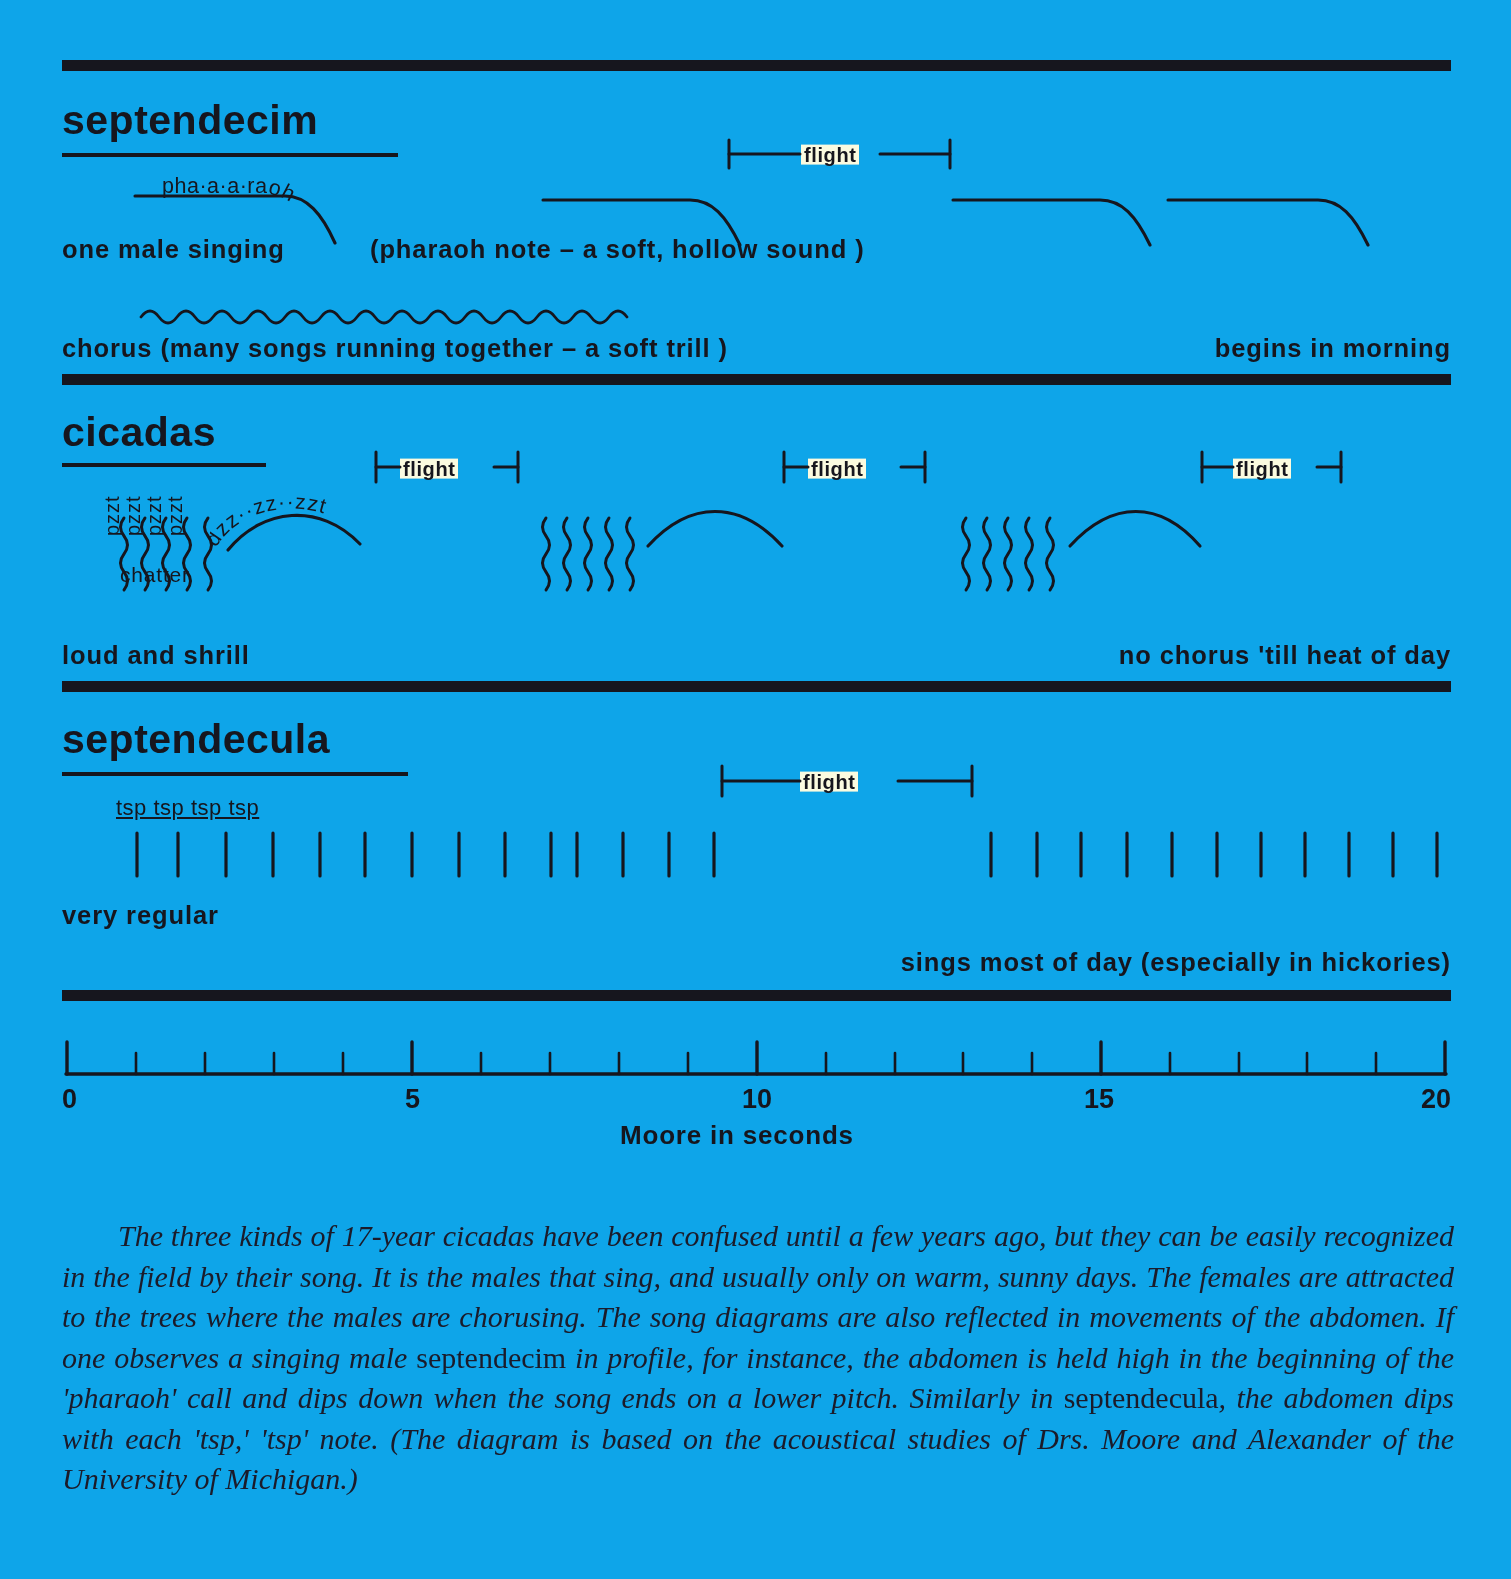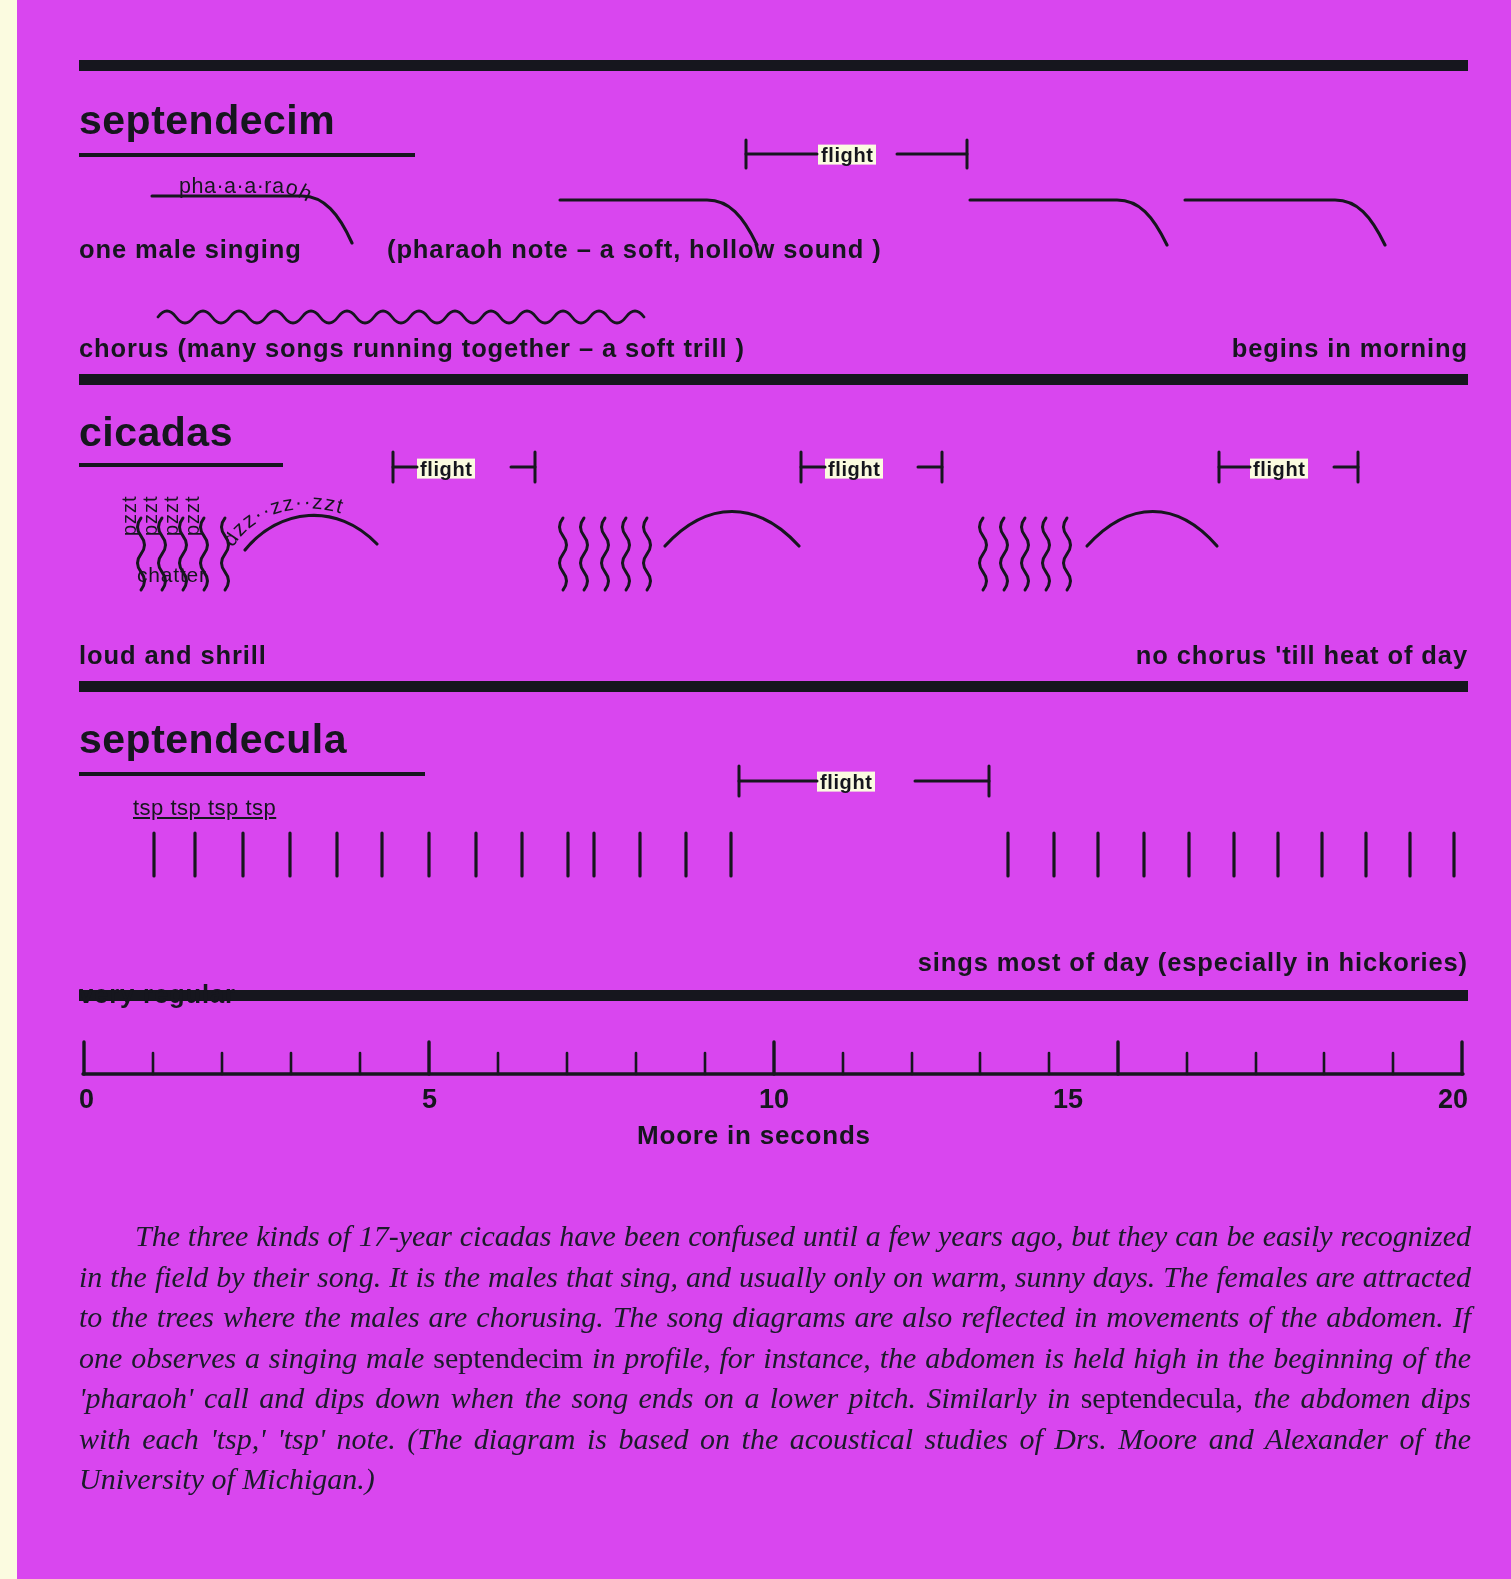--- a/index.html
+++ b/index.html
@@ -12,22 +12,21 @@
     width: 1511px;
     height: 1579px;
     position: relative;
     font-family: "Liberation Sans", sans-serif;
     color: #16161e;
     overflow: hidden;
   }
   .page {
     position: absolute;
     inset: 0;
-    background: #d946ef;
-    margin-left: 17px;
+    background: #0ea5e9;
   }
 
   
   .rule {
     position: absolute;
     left: 62px;
     width: 1389px;
     height: 11px;
     background: #16161e;
   }
@@ -224,27 +223,27 @@
 
   <div class="species-head" style="left:62px; top:719px;">septendecula</div>
   <div class="species-underline" style="left:62px; top:772px; width:346px;"></div>
 
   <div class="tsp-row" style="left:116px; top:797px;text-decoration:underline;">tsp tsp tsp tsp</div>
 
   <div class="flight" style="left:720px; top:763px; width:256px;">
     <span class="ftext" style="left:80px;">flight</span>
   </div>
 
-  <div class="lbl" style="left:62px; top:982px;">very  regular</div>
+  <div class="lbl" style="left:62px; top:903px;">very  regular</div>
   <div class="lbl right" style="left:700px; top:950px; width:751px;">sings most of day (especially in hickories)</div>
 
   <div class="axis-num" style="left:62px;   top:1086px;">0</div>
   <div class="axis-num" style="left:405px;  top:1086px;">5</div>
   <div class="axis-num" style="left:742px;  top:1086px;">10</div>
-  <div class="axis-num" style="left:1036px; top:1086px;">15</div>
+  <div class="axis-num" style="left:1084px; top:1086px;">15</div>
   <div class="axis-num" style="left:1421px; top:1086px;">20</div>
 
   <div class="axis-title" style="left:620px; top:1122px;">Moore  in  seconds</div>
 
   <svg class="svglayer" viewBox="0 0 1511 1579">
     <g fill="none" stroke="#16161e" stroke-width="3.1" stroke-linecap="round">
 
       <path d="M 135,196 L 285,196 C 307,196 322,214 335,243"></path>
       <path d="M 543,200 L 690,200 C 712,200 726,216 740,245"></path>
       <path d="M 953,200 L 1100,200 C 1122,200 1136,216 1150,245"></path>

